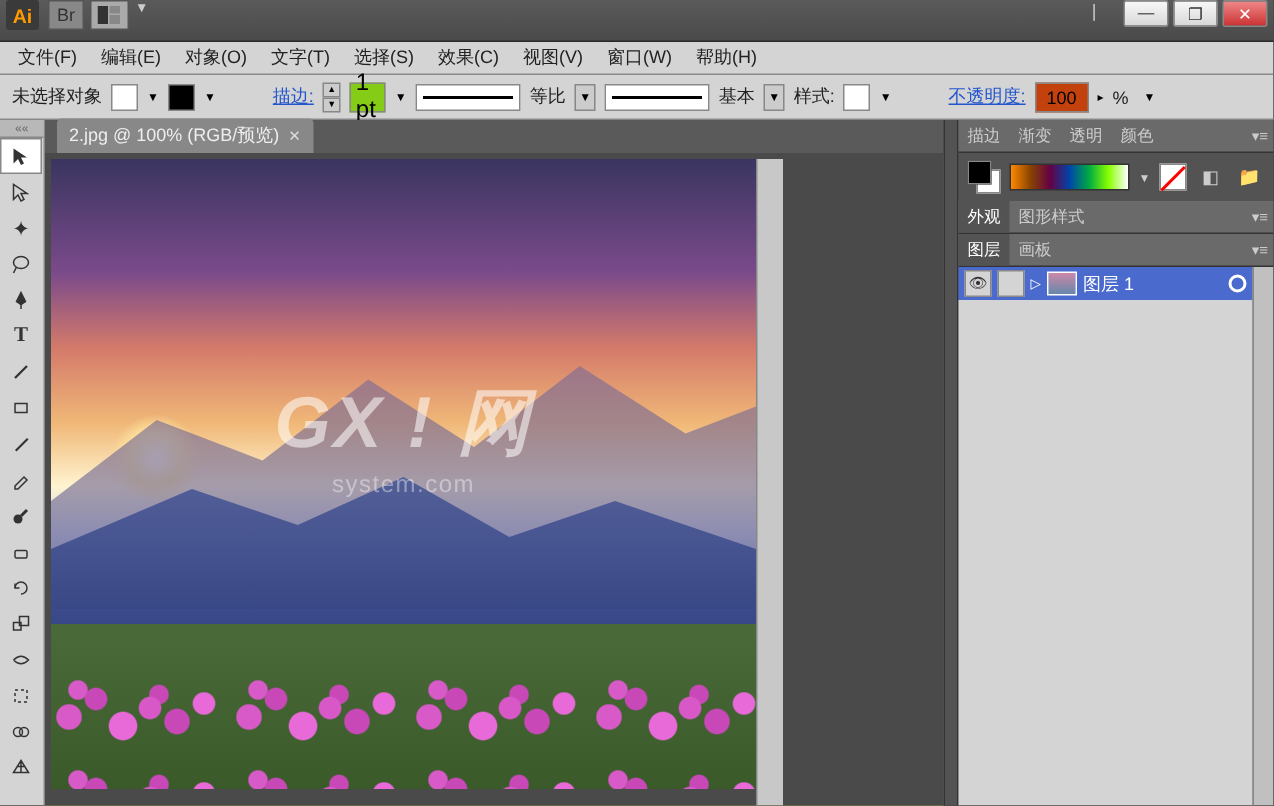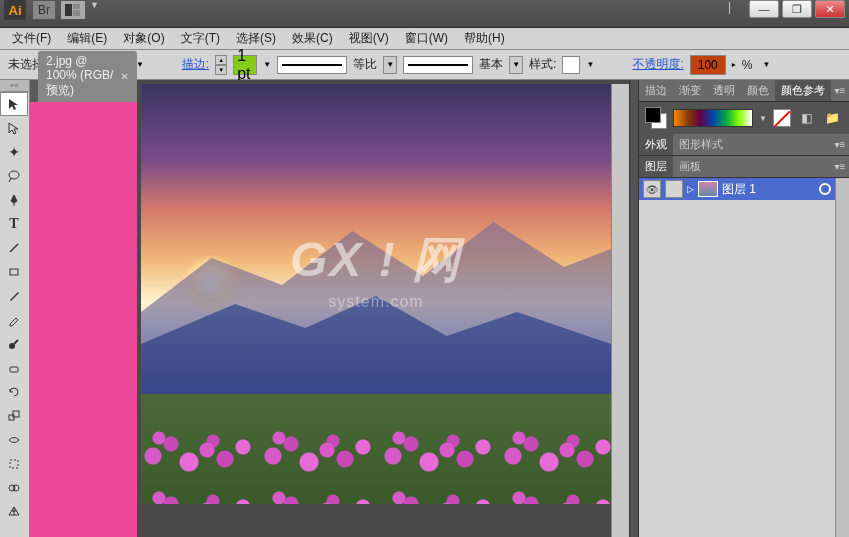--- a/index.html
+++ b/index.html
@@ -35,21 +35,21 @@
 .opacity-input { width: 36px; height: 20px; border: 1px solid #888; background: #c2410c; display: flex; align-items: center; justify-content: center; }
 .doc-setup-btn { padding: 3px 14px; background: linear-gradient(#f0f0f0,#d0d0d0); border: 1px solid #888; border-radius: 3px; margin-left: auto; }
 
 
 .main-area { display: flex; height: 457px; }
 .toolbox-col { width: 30px; background: #d4d4d4; border-right: 1px solid #888; }
 .toolbox-head { height: 12px; background: #b8b8b8; border-bottom: 1px solid #888; display:flex; align-items:center; justify-content:center; }
 .tool { width: 28px; height: 24px; display: flex; align-items: center; justify-content: center; color: #333; font-size: 14px; }
 .tool.selected { background: #fff; border: 1px solid #888; }
 
-.document-area { flex: 1; display: flex; flex-direction: row; background: #ec4899; }
+.document-area { flex: 1; display: flex; flex-direction: column; background: #bef264; }
 .doc-tab-row { height: 22px; background: #5a5a5a; display: flex; align-items: flex-end; padding-left: 8px; }
 .doc-tab { background: #888; color: #eee; padding: 3px 8px; display: flex; align-items: center; gap: 6px; border-radius: 3px 3px 0 0; font-size: 11px; }
 .doc-tab .x { font-size: 10px; color: #ddd; }
 .canvas-wrap { flex: 1; background: #4a4a4a; display: flex; padding: 4px 0 0 4px; position: relative; }
 .canvas { width: 470px; height: 420px; background: #fff; position: relative; overflow: hidden; }
 .scrollbar-v { width: 18px; background: #c8c8c8; border-left: 1px solid #888; }
 .sky { position:absolute; inset:0; background: linear-gradient(180deg, #3a3560 0%, #7a4a8a 18%, #d47a6a 30%, #f0b878 42%, #fff4d0 52%, #c8d0e8 60%, #6a7ab8 72%, #3a5090 85%); }
 .sun { position:absolute; left:40px; top:170px; width:60px; height:60px; background: radial-gradient(circle, #fff8e0 0%, #ffe8a0 40%, transparent 70%); }
 .mtn1 { position:absolute; left:0; bottom:120px; width:100%; height:180px; background: linear-gradient(180deg, #7a6a9a 0%, #5a5a8a 100%); clip-path: polygon(0 60%, 15% 30%, 30% 45%, 45% 15%, 60% 40%, 75% 10%, 90% 35%, 100% 25%, 100% 100%, 0 100%); opacity:0.6; }
 .mtn2 { position:absolute; left:0; bottom:80px; width:100%; height:160px; background: linear-gradient(180deg, #4a5a9a 0%, #2a3a7a 100%); clip-path: polygon(0 50%, 20% 25%, 35% 40%, 50% 20%, 65% 45%, 80% 30%, 100% 50%, 100% 100%, 0 100%); opacity:0.85; }
@@ -271,21 +271,20 @@
 
   <div class="dock-strip"></div>
 
   <div class="right-panels">
 
     <div class="panel-tabs">
       <div class="panel-tab">描边</div>
       <div class="panel-tab">渐变</div>
       <div class="panel-tab">透明</div>
       <div class="panel-tab">颜色</div>
-      <div class="panel-tab active">颜色参考</div>
       <div class="panel-menu">▾≡</div>
     </div>
     <div class="color-row">
       <div class="color-swatch-pair">
           <div class="csp-b"></div>
           <div class="csp-a"></div>
         </div>
       <div class="spectrum"></div>
       <span style="font-size:8px;color:#ccc">▼</span>
       <div class="none-box"></div>

